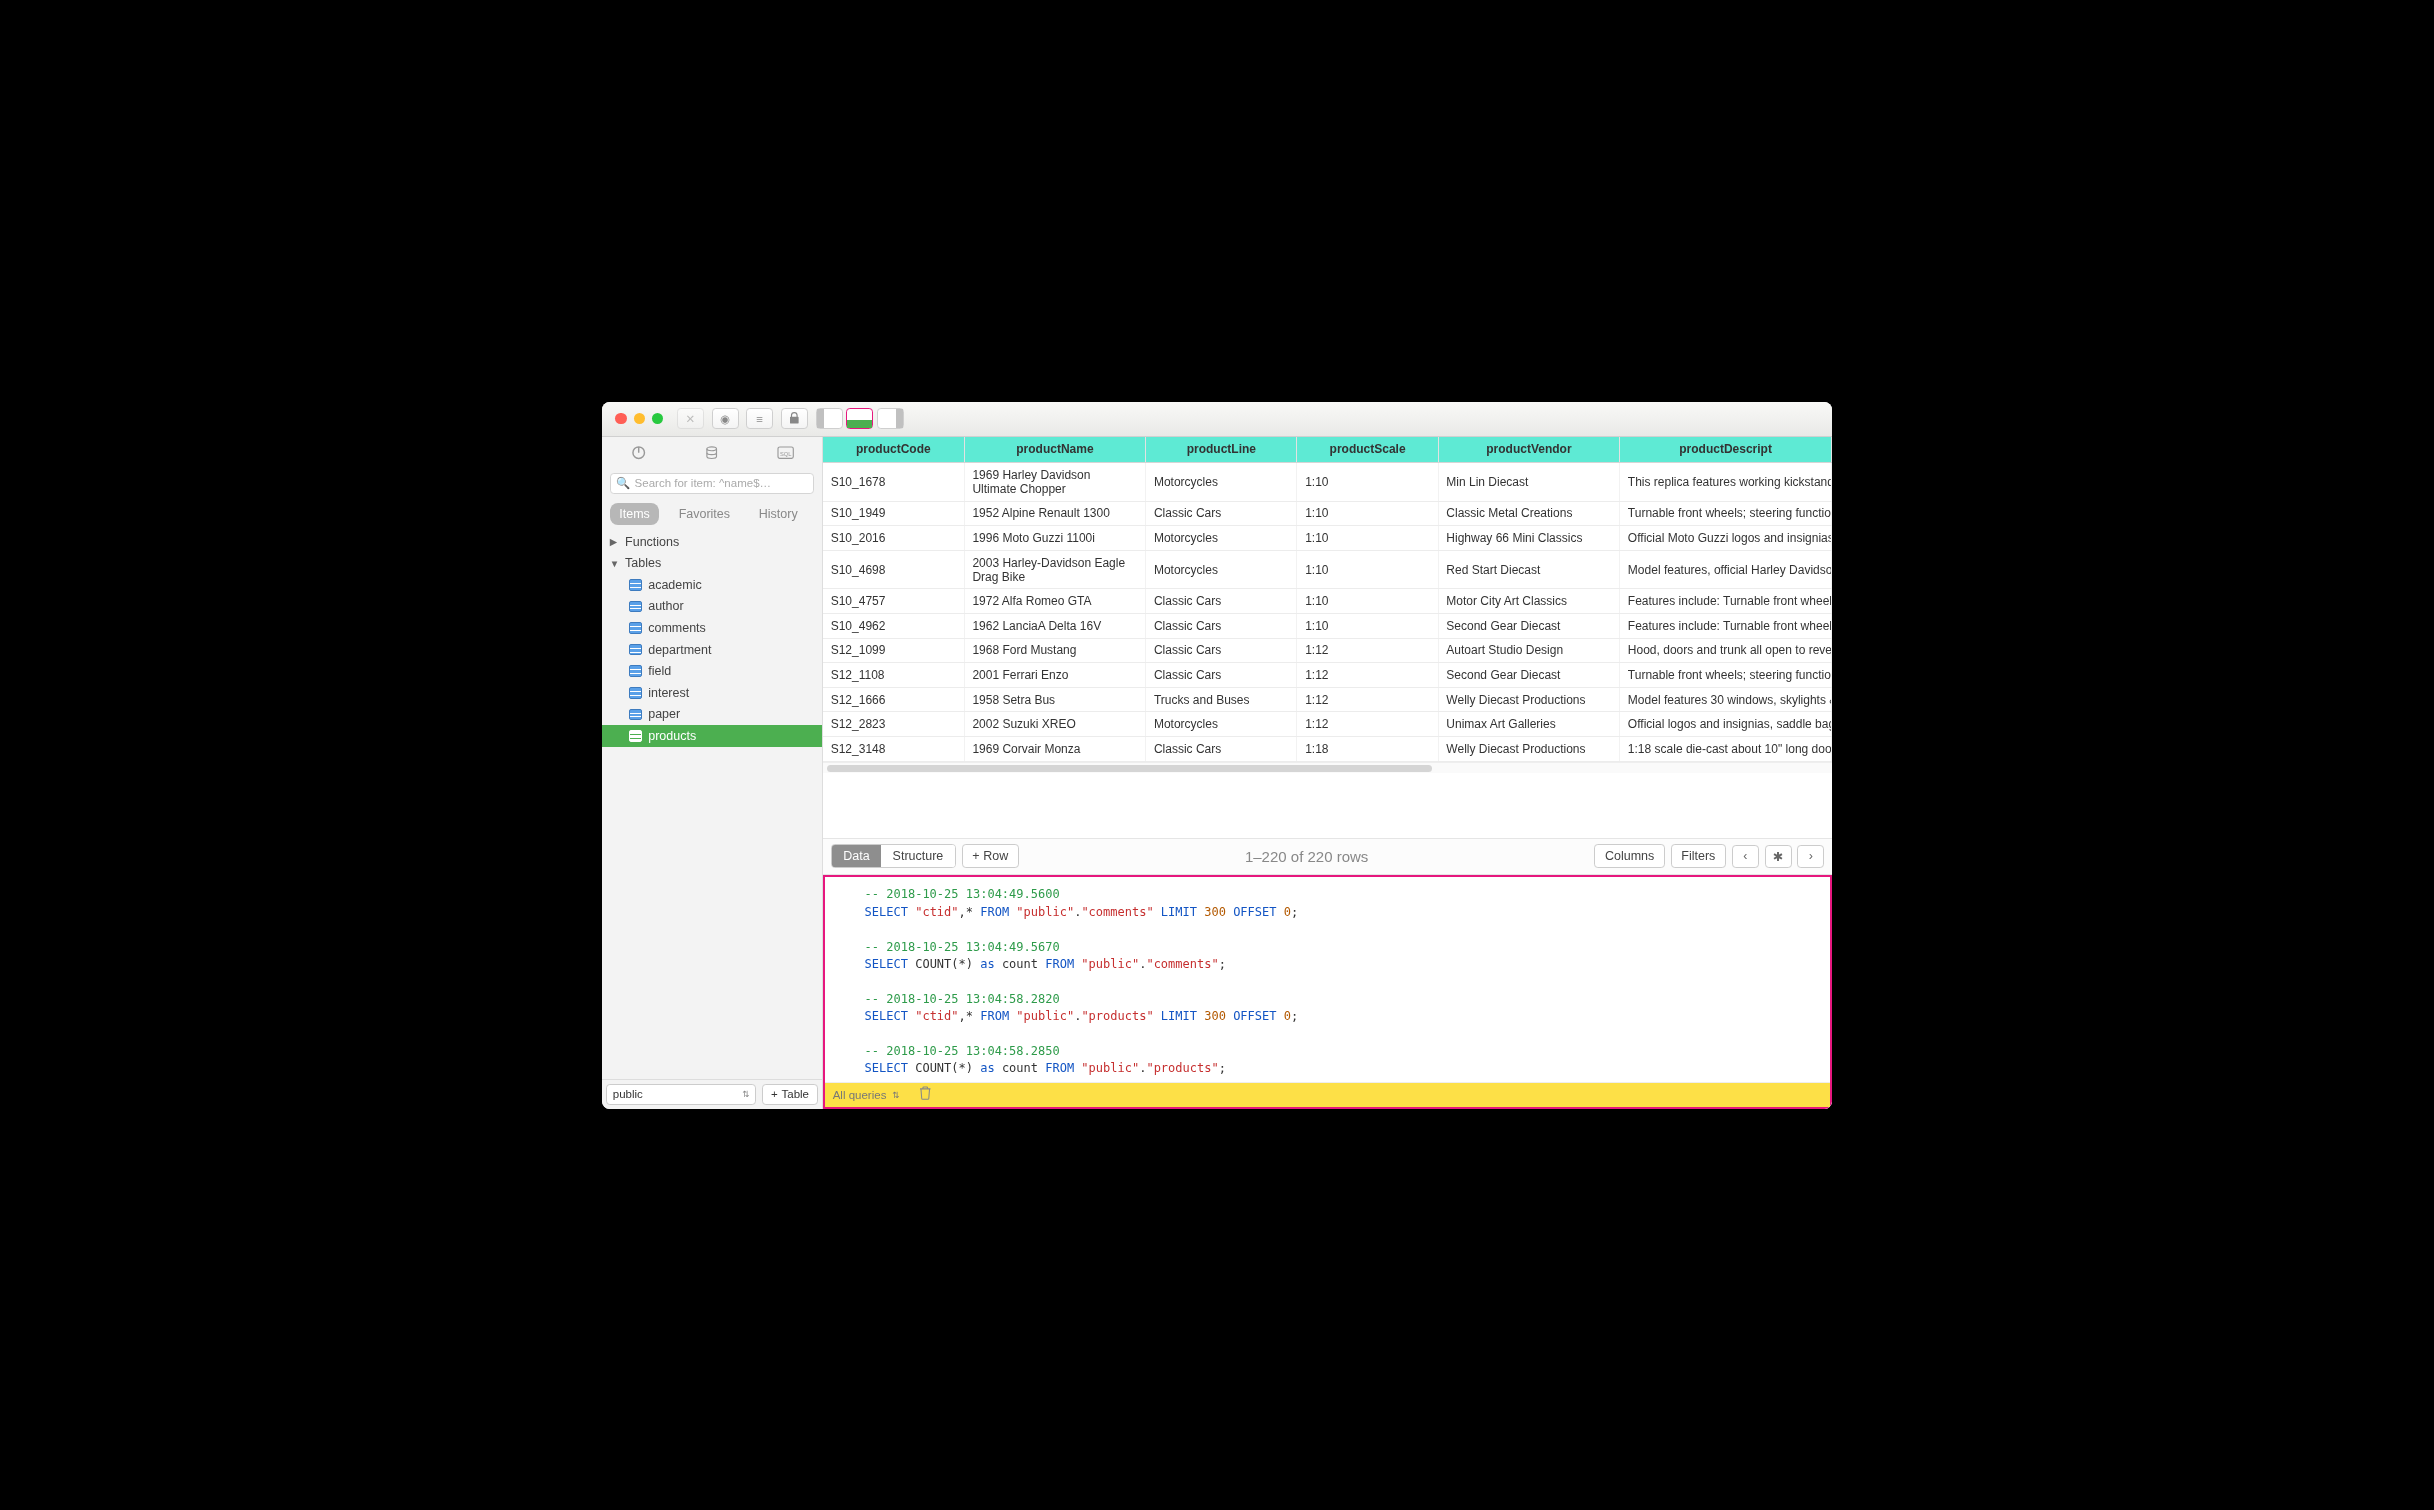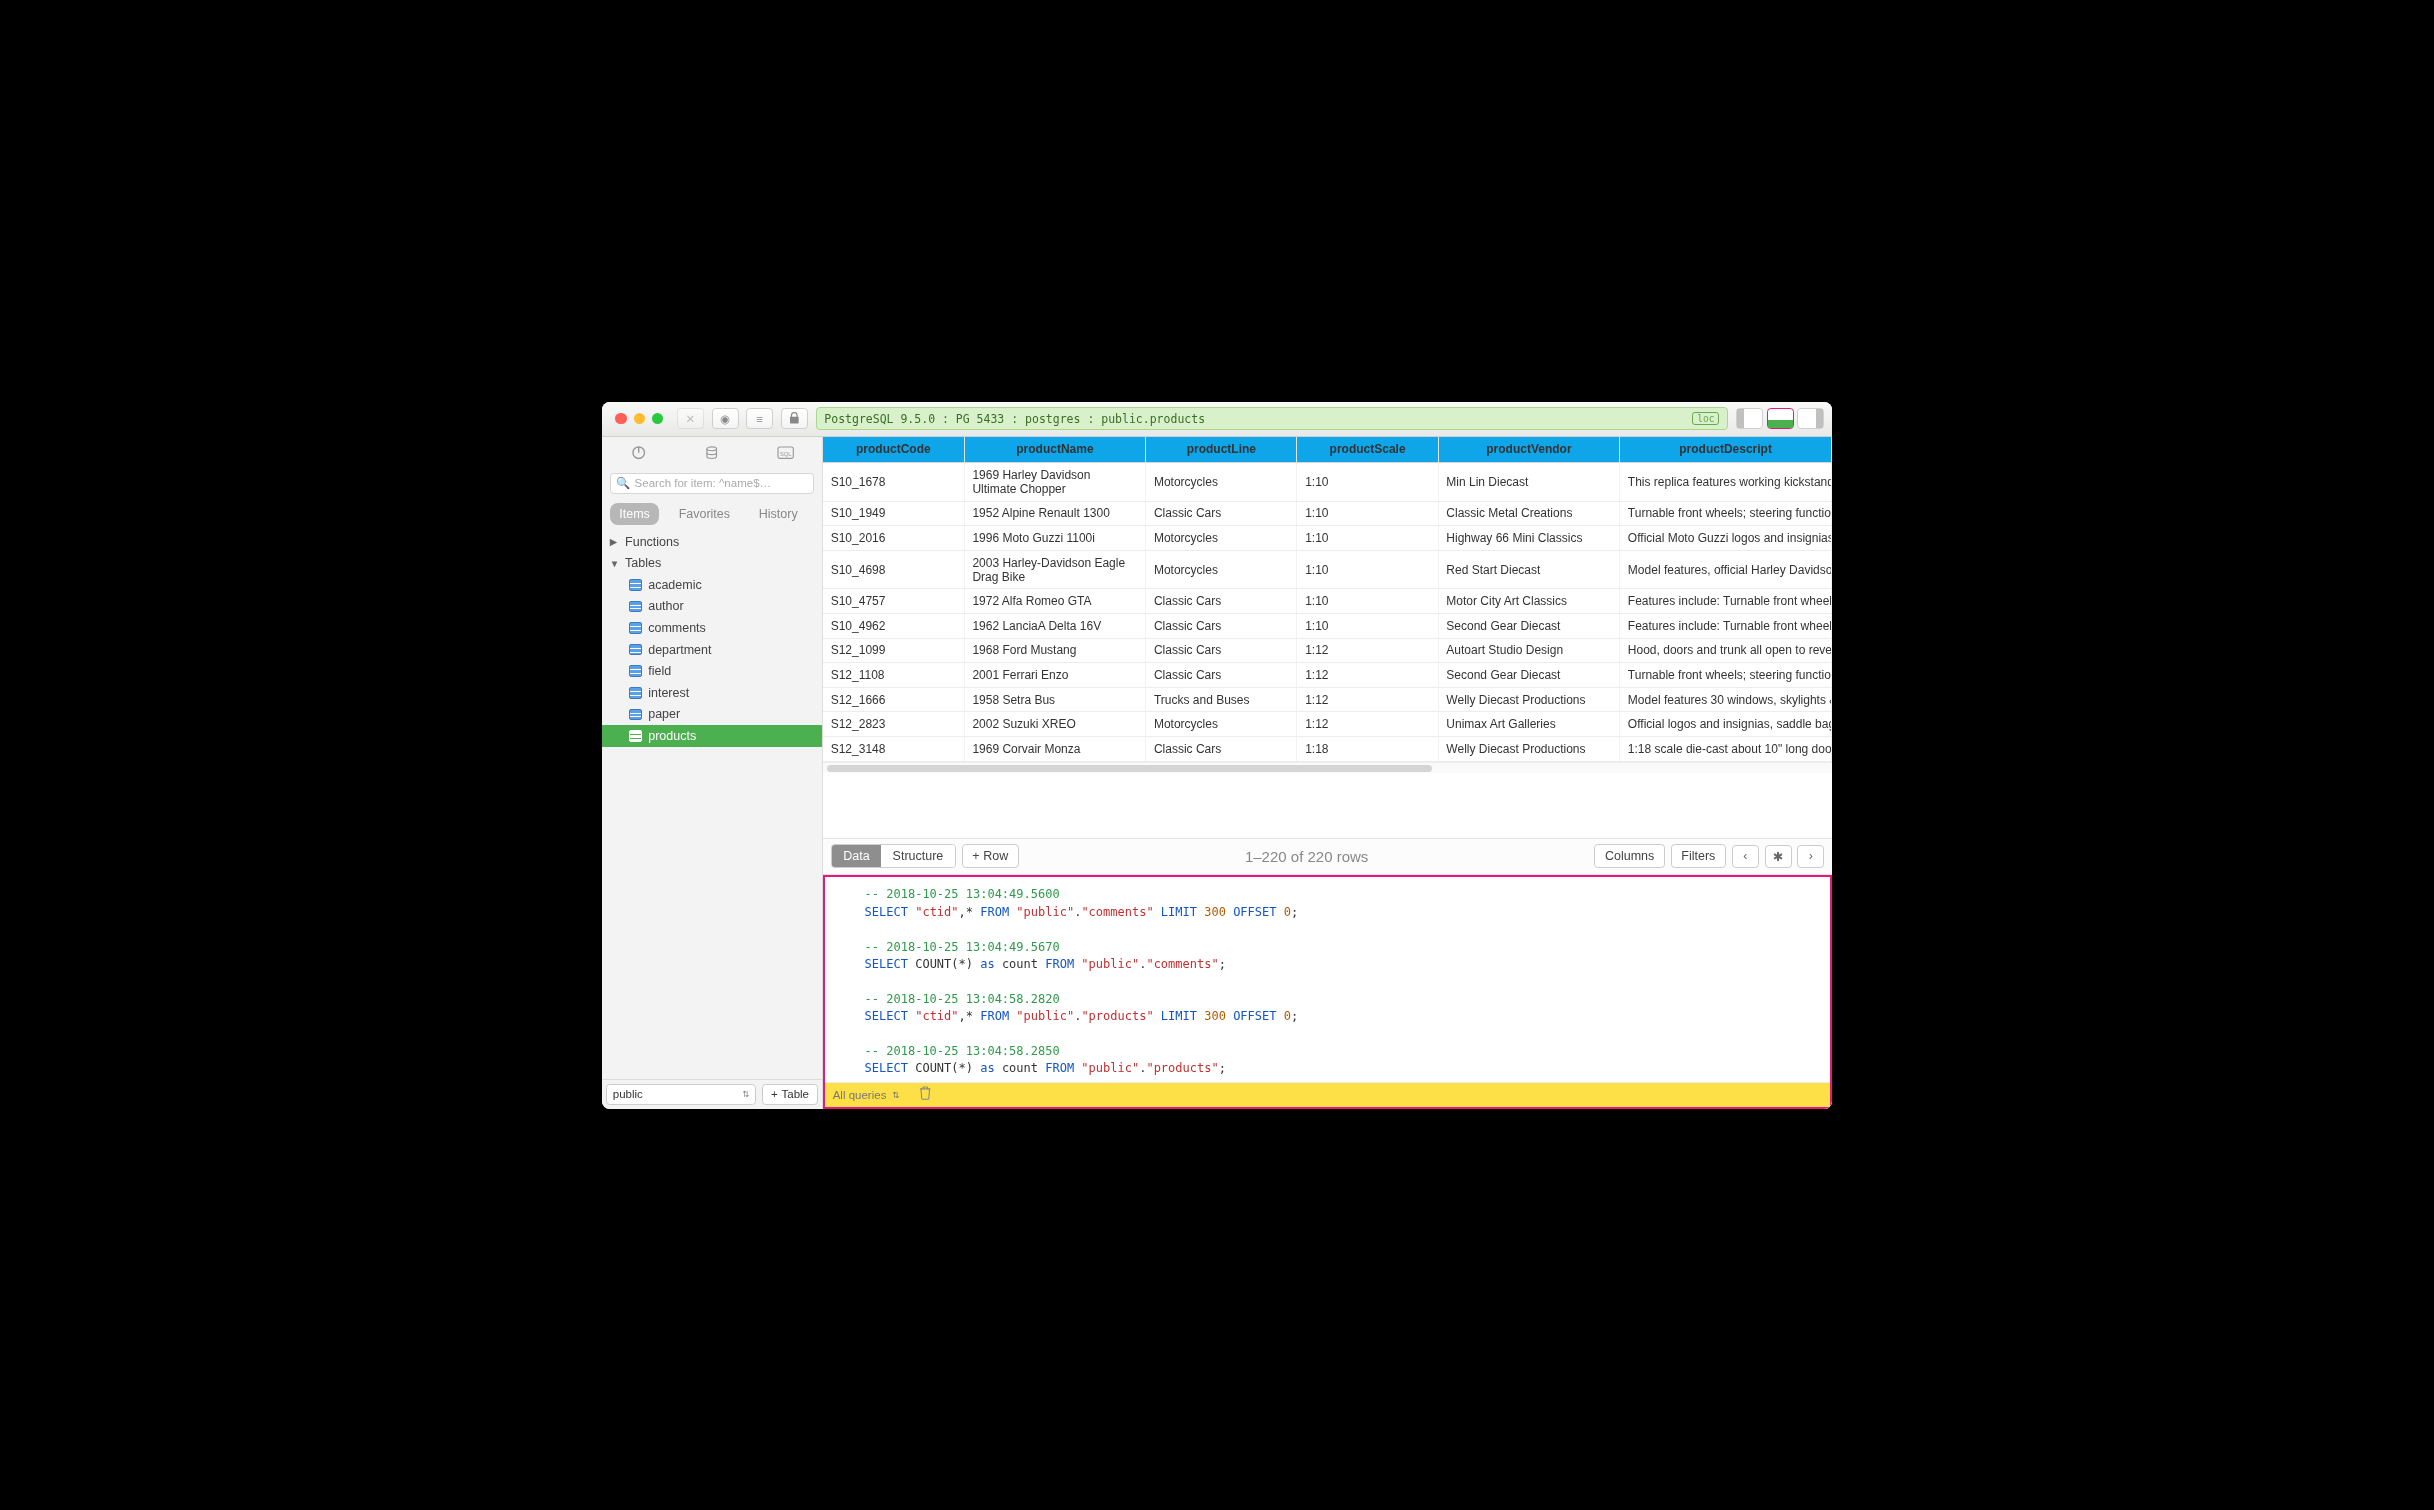--- a/index.html
+++ b/index.html
@@ -107,21 +107,21 @@
   .sb-leaf.selected .tblico::before,.sb-leaf.selected .tblico::after{background:#4caf50;}
   .sb-footer {
     border-top:1px solid #ddd; display:flex; padding:4px; gap:5.8px;
   }
   .sb-footer .sel { flex:1; height:21px; border:1px solid #ccc; border-radius:3.8px; background:#fff; display:flex; align-items:center; padding:0 5.8px; justify-content:space-between; font-size:11.5px;}
   .sb-footer .plus { width:56px; height:21px; border:1px solid #ccc; border-radius:3.8px; background:#fff; display:flex; align-items:center; justify-content:center; gap:3.8px; font-size:11.5px;}
   
   .main { flex:1; display:flex; flex-direction:column; background:#fff;}
   .table-wrap { flex:1; overflow:hidden; border-bottom:1px solid #e5e5e5;}
   table { width:100%; border-collapse:collapse; table-layout:fixed;}
-  th { background:#0ea5e9; border-bottom:1px solid #d5d5d5; border-right:1px solid #e2e2e2; padding:5.8px 7.7px; text-align:center; font-weight:600; font-size:12px; color:#333;}
+  th { background:#5eead4; border-bottom:1px solid #d5d5d5; border-right:1px solid #e2e2e2; padding:5.8px 7.7px; text-align:center; font-weight:600; font-size:12px; color:#333;}
   td { border-bottom:1px solid #ececec; border-right:1px solid #f2f2f2; padding:4.8px 7.7px; font-size:12px; color:#333; vertical-align:middle;}
   td.desc { white-space:nowrap; overflow:hidden; text-overflow:clip;}
   .hscroll { height:11.5px; background:#fafafa; border-top:1px solid #eee; position:relative;}
   .hscroll .thumb{position:absolute;left:3.8px;top:1.9px;height:7.7px;width:60%;background:#d5d5d5;border-radius:3.8px;}
   
   .mid-toolbar {
     display:flex; align-items:center; padding:5.8px 7.7px; gap:5.8px; border-bottom:1px solid #e5e5e5; background:#fcfcfc;
   }
   .seg { display:flex; border:1px solid #ccc; border-radius:3.8px; overflow:hidden;}
   .seg .segbtn { padding:3.8px 11.5px; font-size:12.5px; background:#fff; color:#444; }
@@ -154,24 +154,20 @@
       <div class="tl-dot yellow"></div>
       <div class="tl-dot green"></div>
     </div>
     <div class="tb-btn disabled">✕</div>
     <div class="tb-btn">◉</div>
     <div class="tb-btn">≡</div>
     <div class="tb-btn">
       <svg width="10.6" height="12.5" viewBox="0 0 11 13">
           <path d="M2 5V3.5a3.5 3.5 0 017 0V5h.5a.5.5 0 01.5.5v6a.5.5 0 01-.5.5h-8A.5.5 0 011 11.5v-6A.5.5 0 011.5 5H2zm1.2 0h4.6V3.5a2.3 2.3 0 00-4.6 0V5z" fill="#888"></path>
         </svg>
-    </div>
-    <div class="pathbar">
-      <span>PostgreSQL 9.5.0 : PG 5433 : postgres : public.products</span>
-      <span class="loc-badge">loc</span>
     </div>
     <div class="panel-btns">
       <div class="panel-btn">
           <div style="width:7.7px;background:#c0c0c0;"></div>
           <div class="half"></div>
         </div>
       <div class="panel-btn active">
           <div class="half" style="display:flex;flex-direction:column;">
             <div style="flex:1"></div>
             <div style="height:7.7px;background:#4caf50;"></div>

